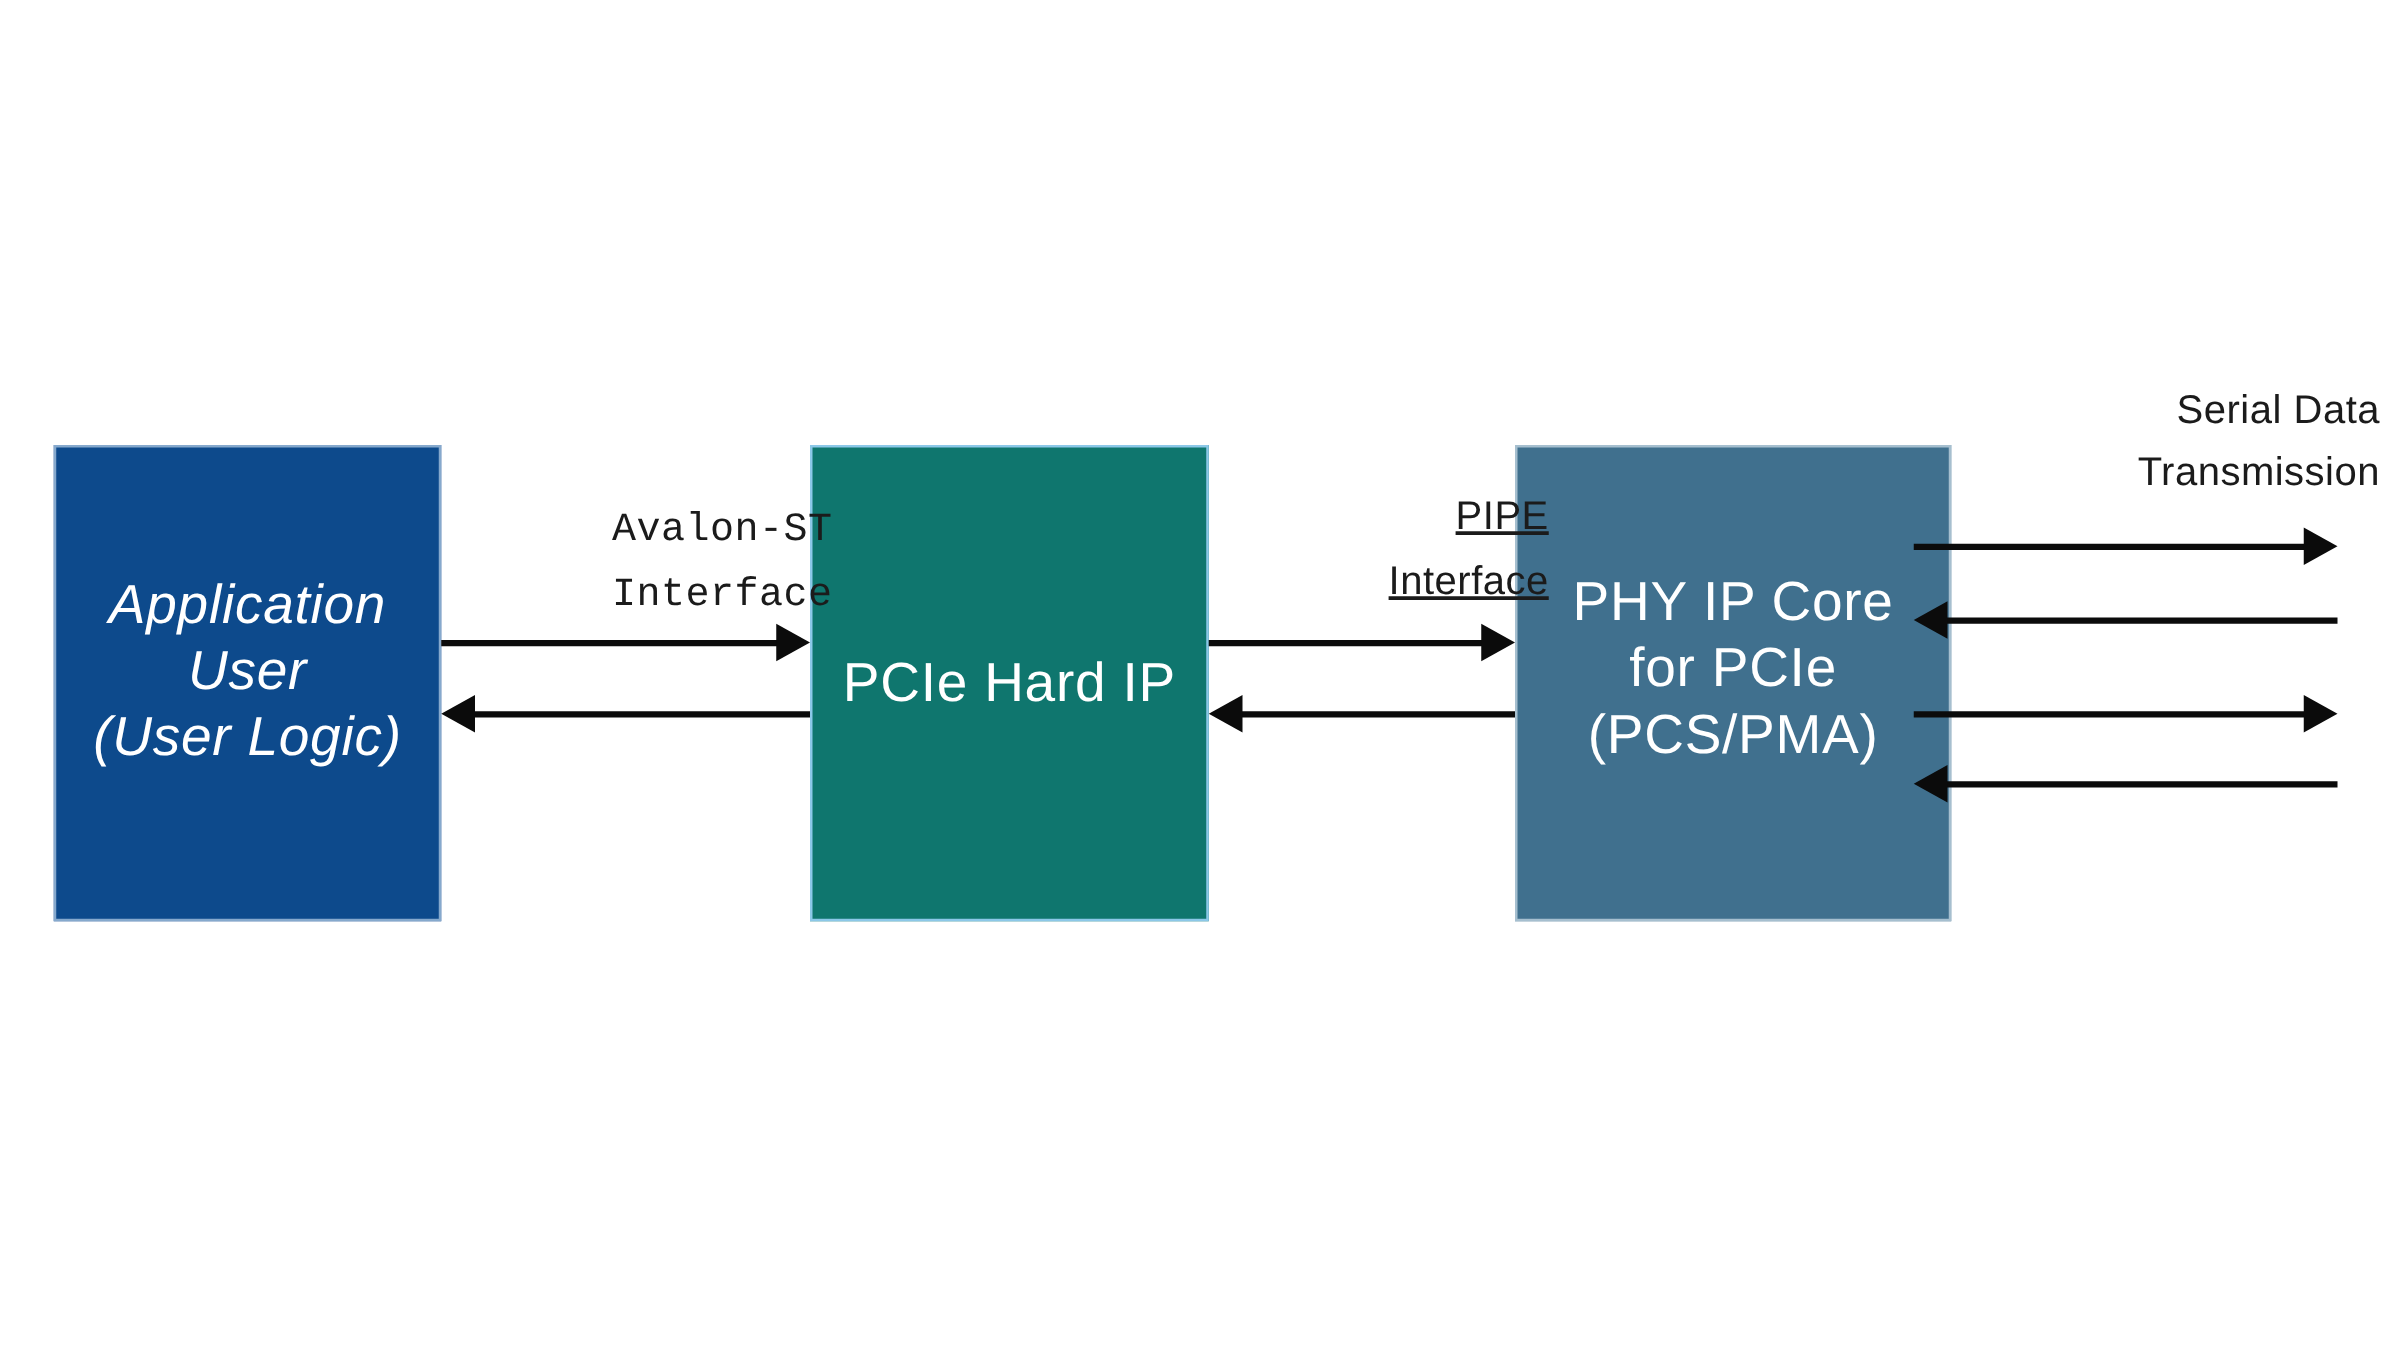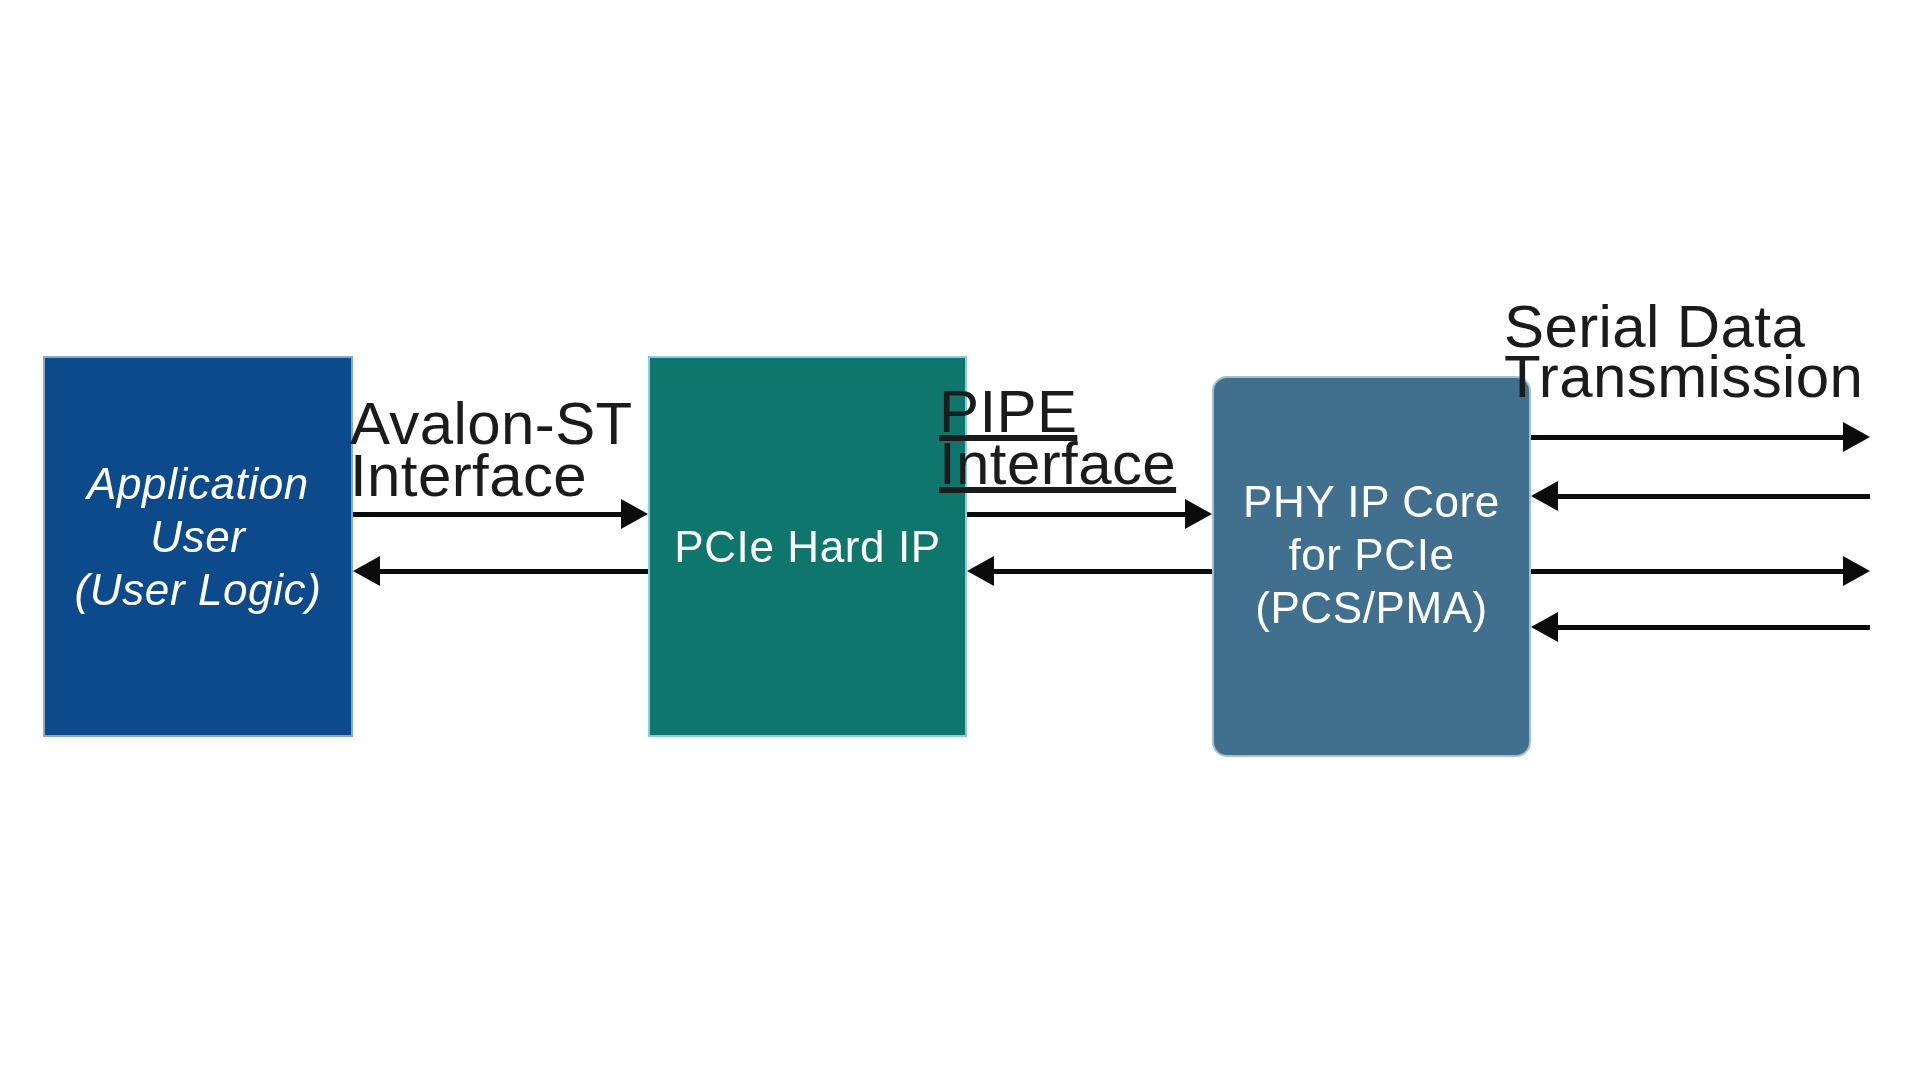--- a/index.html
+++ b/index.html
@@ -20,31 +20,31 @@
   }
   .block-text{
     text-align:center;
     font-size:44px;line-height:53px;
     letter-spacing:0.6px;
     font-weight:400;
   }
   .block-1{left:43px;top:356px;width:310px;height:381px;}
   .block-1 .block-text{padding-bottom:20px;font-style:italic;}
   .block-2{left:648px;top:356px;width:319px;height:381px;}
-  .block-3{left:1212px;top:376px;width:319px;height:381px;border-radius:15px;}
+  .block-3{left:1212px;top:356px;width:349px;height:381px;}
   .block-3 .block-text{padding-bottom:24px;}
 
   
   .flow-label{
     position:absolute;
-    text-align:left;
-    font-size:60px;line-height:52px;
+    text-align:right;
+    font-size:32px;line-height:52px;
     letter-spacing:0.4px;
   }
-  .label-avalon{left:350px;top:398px;width:300px;}
+  .label-avalon{left:366px;top:398px;width:300px;font-family:Liberation Mono, monospace;}
   .label-pipe{left:939px;top:386px;width:300px;}
   .label-serial{left:1504px;top:302px;width:400px;line-height:50px;}
 
   
   .shaft{position:absolute;height:5px;}
   .arrowhead{
     position:absolute;width:0;height:0;
     border-top:15px solid transparent;
     border-bottom:15px solid transparent;
   }

